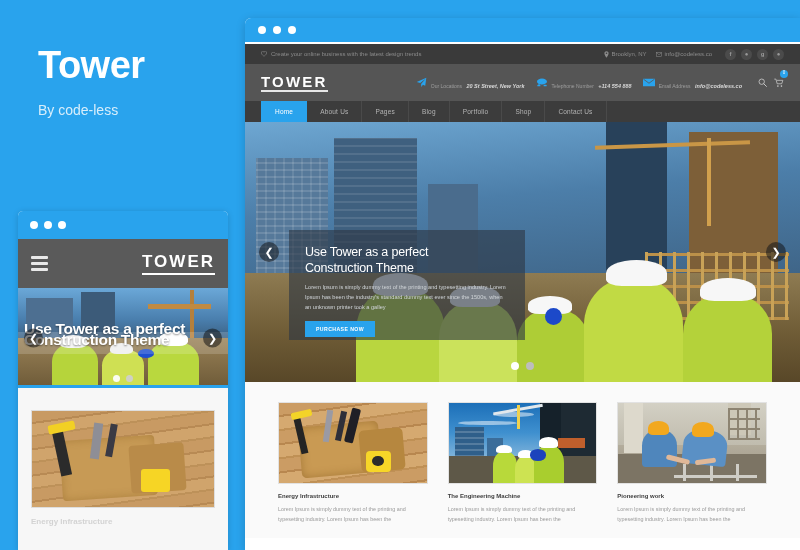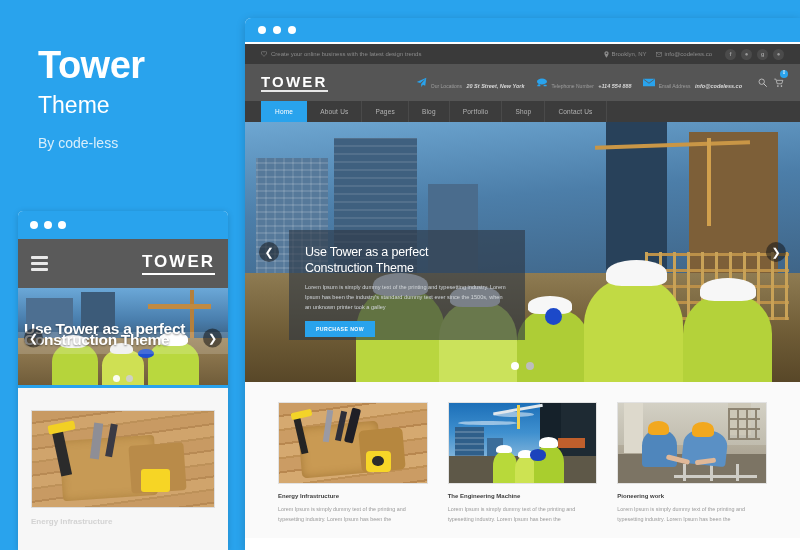--- a/index.html
+++ b/index.html
@@ -346,21 +346,20 @@
   .art-wall .a2 { left:52%; bottom:24%; width:14%; height:6%; transform:rotate(-8deg); }
 
   .d-bottomfill { background:#fafafa; height:14px; }
 </style>
 </head>
 <body>
 
 <div class="left-panel">
   <div class="brand-block">
     <div class="brand-title">Tower</div>
-    <div class="brand-sub">Theme</div>
     <div class="brand-by">By code-less</div>
   </div>
 
   <div class="mobile-frame">
     <div class="mobile-titlebar">
       <span class="dot"></span>
       <span class="dot"></span>
       <span class="dot"></span>
     </div>
     <div class="mobile-body">

